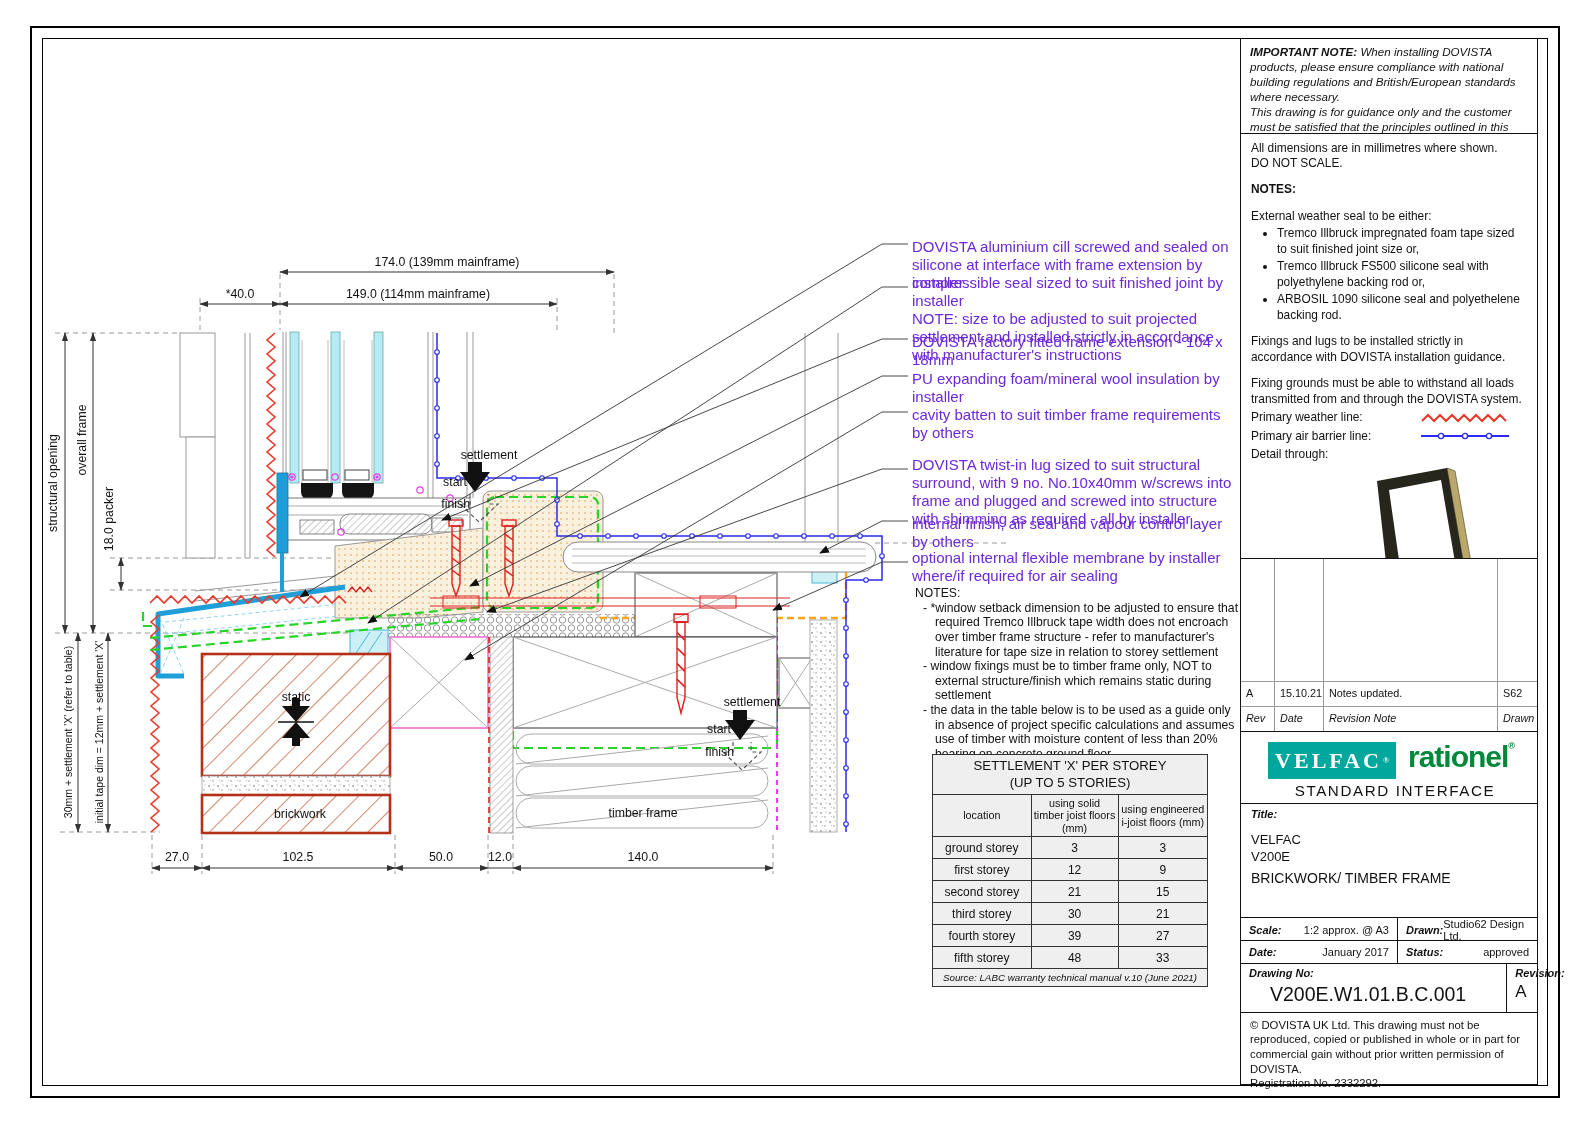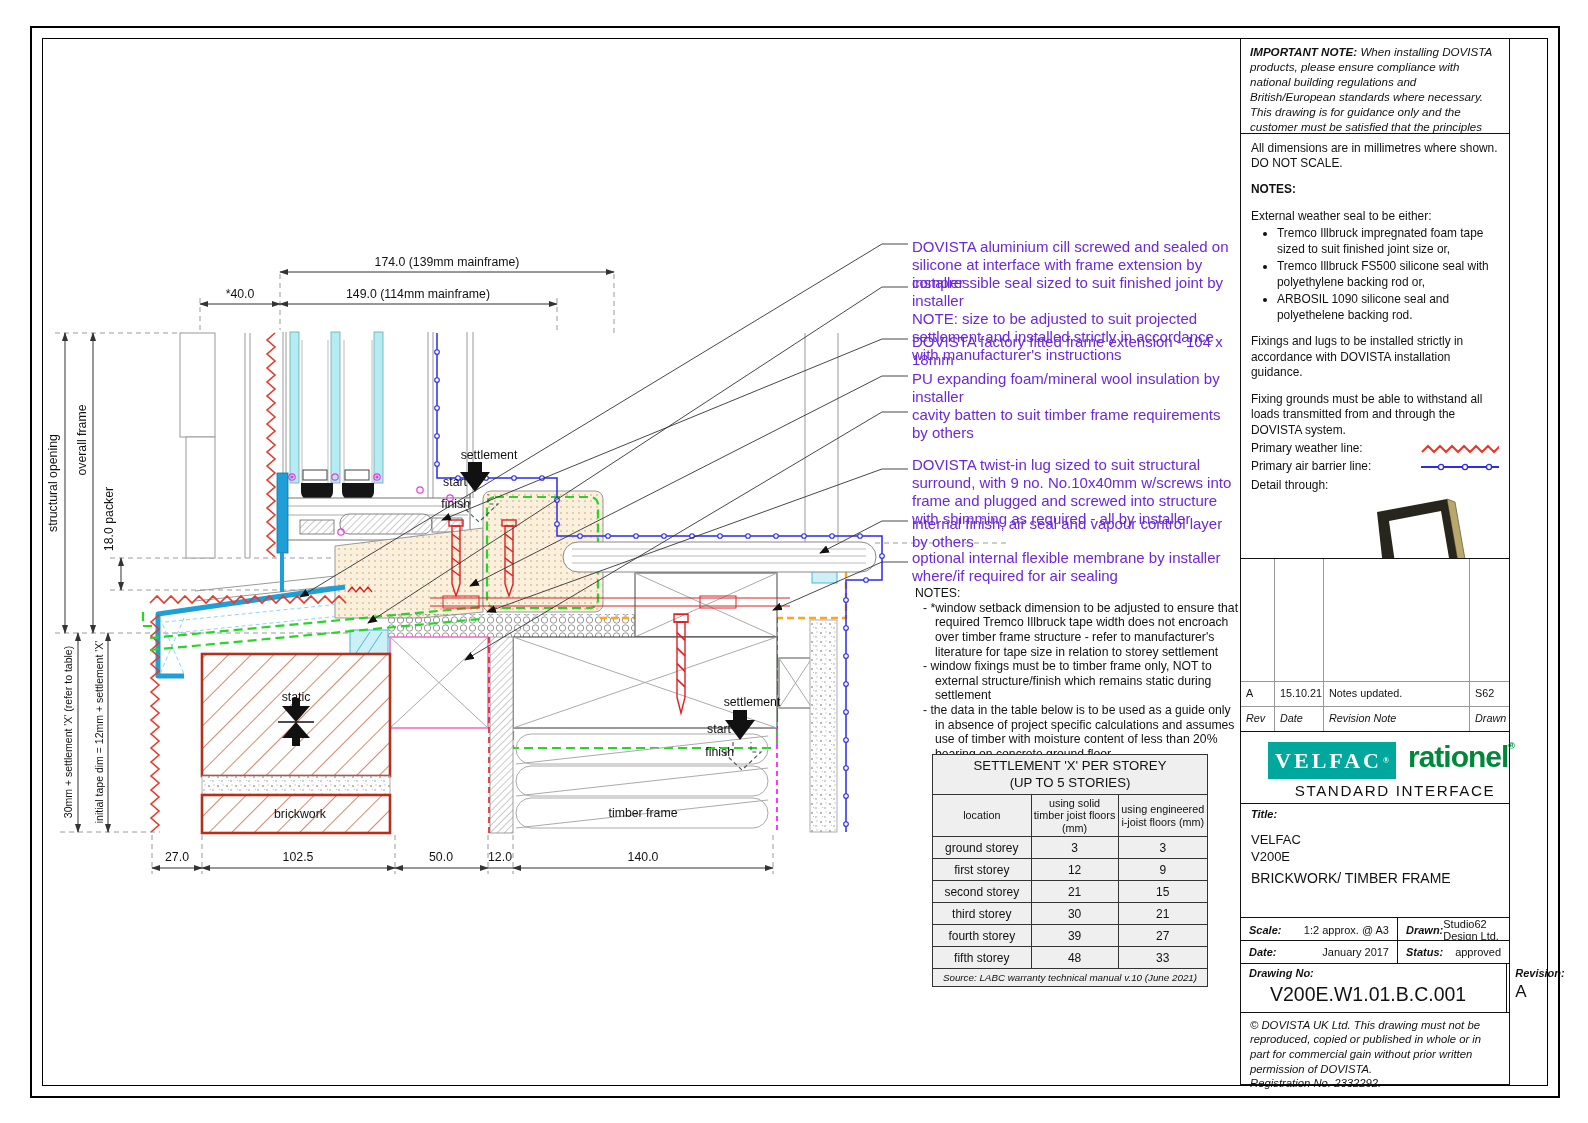--- a/index.html
+++ b/index.html
@@ -3,21 +3,21 @@
 <meta charset="utf-8">
 <style>
   html,body{margin:0;padding:0;background:#fff;}
   #sheet{position:relative;width:1588px;height:1123px;background:#fff;
          font-family:"Liberation Sans",sans-serif;color:#111;overflow:hidden;}
   .abs{position:absolute;}
   
   #bOuter{left:30px;top:26px;width:1526px;height:1068px;border:2px solid #000;}
   #bInner{left:42px;top:38px;width:1504px;height:1046px;border:1.2px solid #000;}
   
-  .pbox{left:1240px;width:270px;border:1.5px solid #111;background:#fff;box-sizing:border-box;}
+  .pbox{left:1240px;width:298px;border:1.5px solid #111;background:#fff;box-sizing:border-box;}
   #impBox{top:38px;height:96px;padding:5px 9px;font-style:italic;font-size:11.6px;line-height:1.3;}
   #impBox b{font-style:italic;}
   #notesBox{top:132.5px;height:427px;padding:7px 10px;font-size:11.9px;line-height:1.3;}
   #notesBox .sp{margin-top:11px;}
   #notesBox ul{margin:2px 0 0 0;padding-left:26px;}
   #notesBox li{margin:2px 0;}
   .legendRow{display:flex;align-items:center;gap:10px;margin-top:3px;}
   .legendRow .lab{min-width:158px;}
   #detailIcon{margin:4px 0 0 116px;}
   
@@ -46,21 +46,21 @@
   .twoCell>div{display:flex;justify-content:space-between;align-items:center;padding:0 8px;box-sizing:border-box;}
   .twoCell>div+div{border-left:1.2px solid #111;}
   .twoCell .val{font-size:11px;}
   #scaleRow{top:917px;}
   #dateRow{top:940px;}
   #dwgBox{top:963px;height:50px;display:grid;grid-template-columns:1fr 72px;gap:32px;}
   #dwgBox>div{padding:3px 8px;box-sizing:border-box;}
   #dwgBox>div+div{border-left:1.2px solid #111;}
   #dwgNo{font-size:19.5px;margin-top:4px;margin-left:21px;}
   #revVal{font-size:17px;margin-top:3px;}
-  #copyBox{top:1011.5px;height:73px;padding:5px 9px;font-style:italic;font-size:11.3px;line-height:1.3;}
+  #copyBox{top:1011.5px;height:73px;padding:5px 9px;font-size:11.3px;line-height:1.3;}
   
   .anno{position:absolute;left:912px;width:326px;font-size:15px;line-height:1.2;color:#6d28d9;}
   #dNotes{left:907px;top:586px;width:334px;font-size:12.2px;line-height:1.2;}
   #dNotes .h{margin-left:8px;}
   #dNotes .item{margin-left:16px;padding-left:12px;text-indent:-12px;}
   
   #setTable{left:932px;top:754px;width:276px;border-collapse:collapse;background:#efefef;font-size:12px;}
   #setTable td,#setTable th{border:1px solid #333;text-align:center;padding:1px 2px;font-weight:normal;}
   #setTable .tt{font-size:13.2px;padding:3px 8px;line-height:1.25;}
   #setTable .ch{font-size:10.8px;line-height:1.15;padding:2px 2px;}

